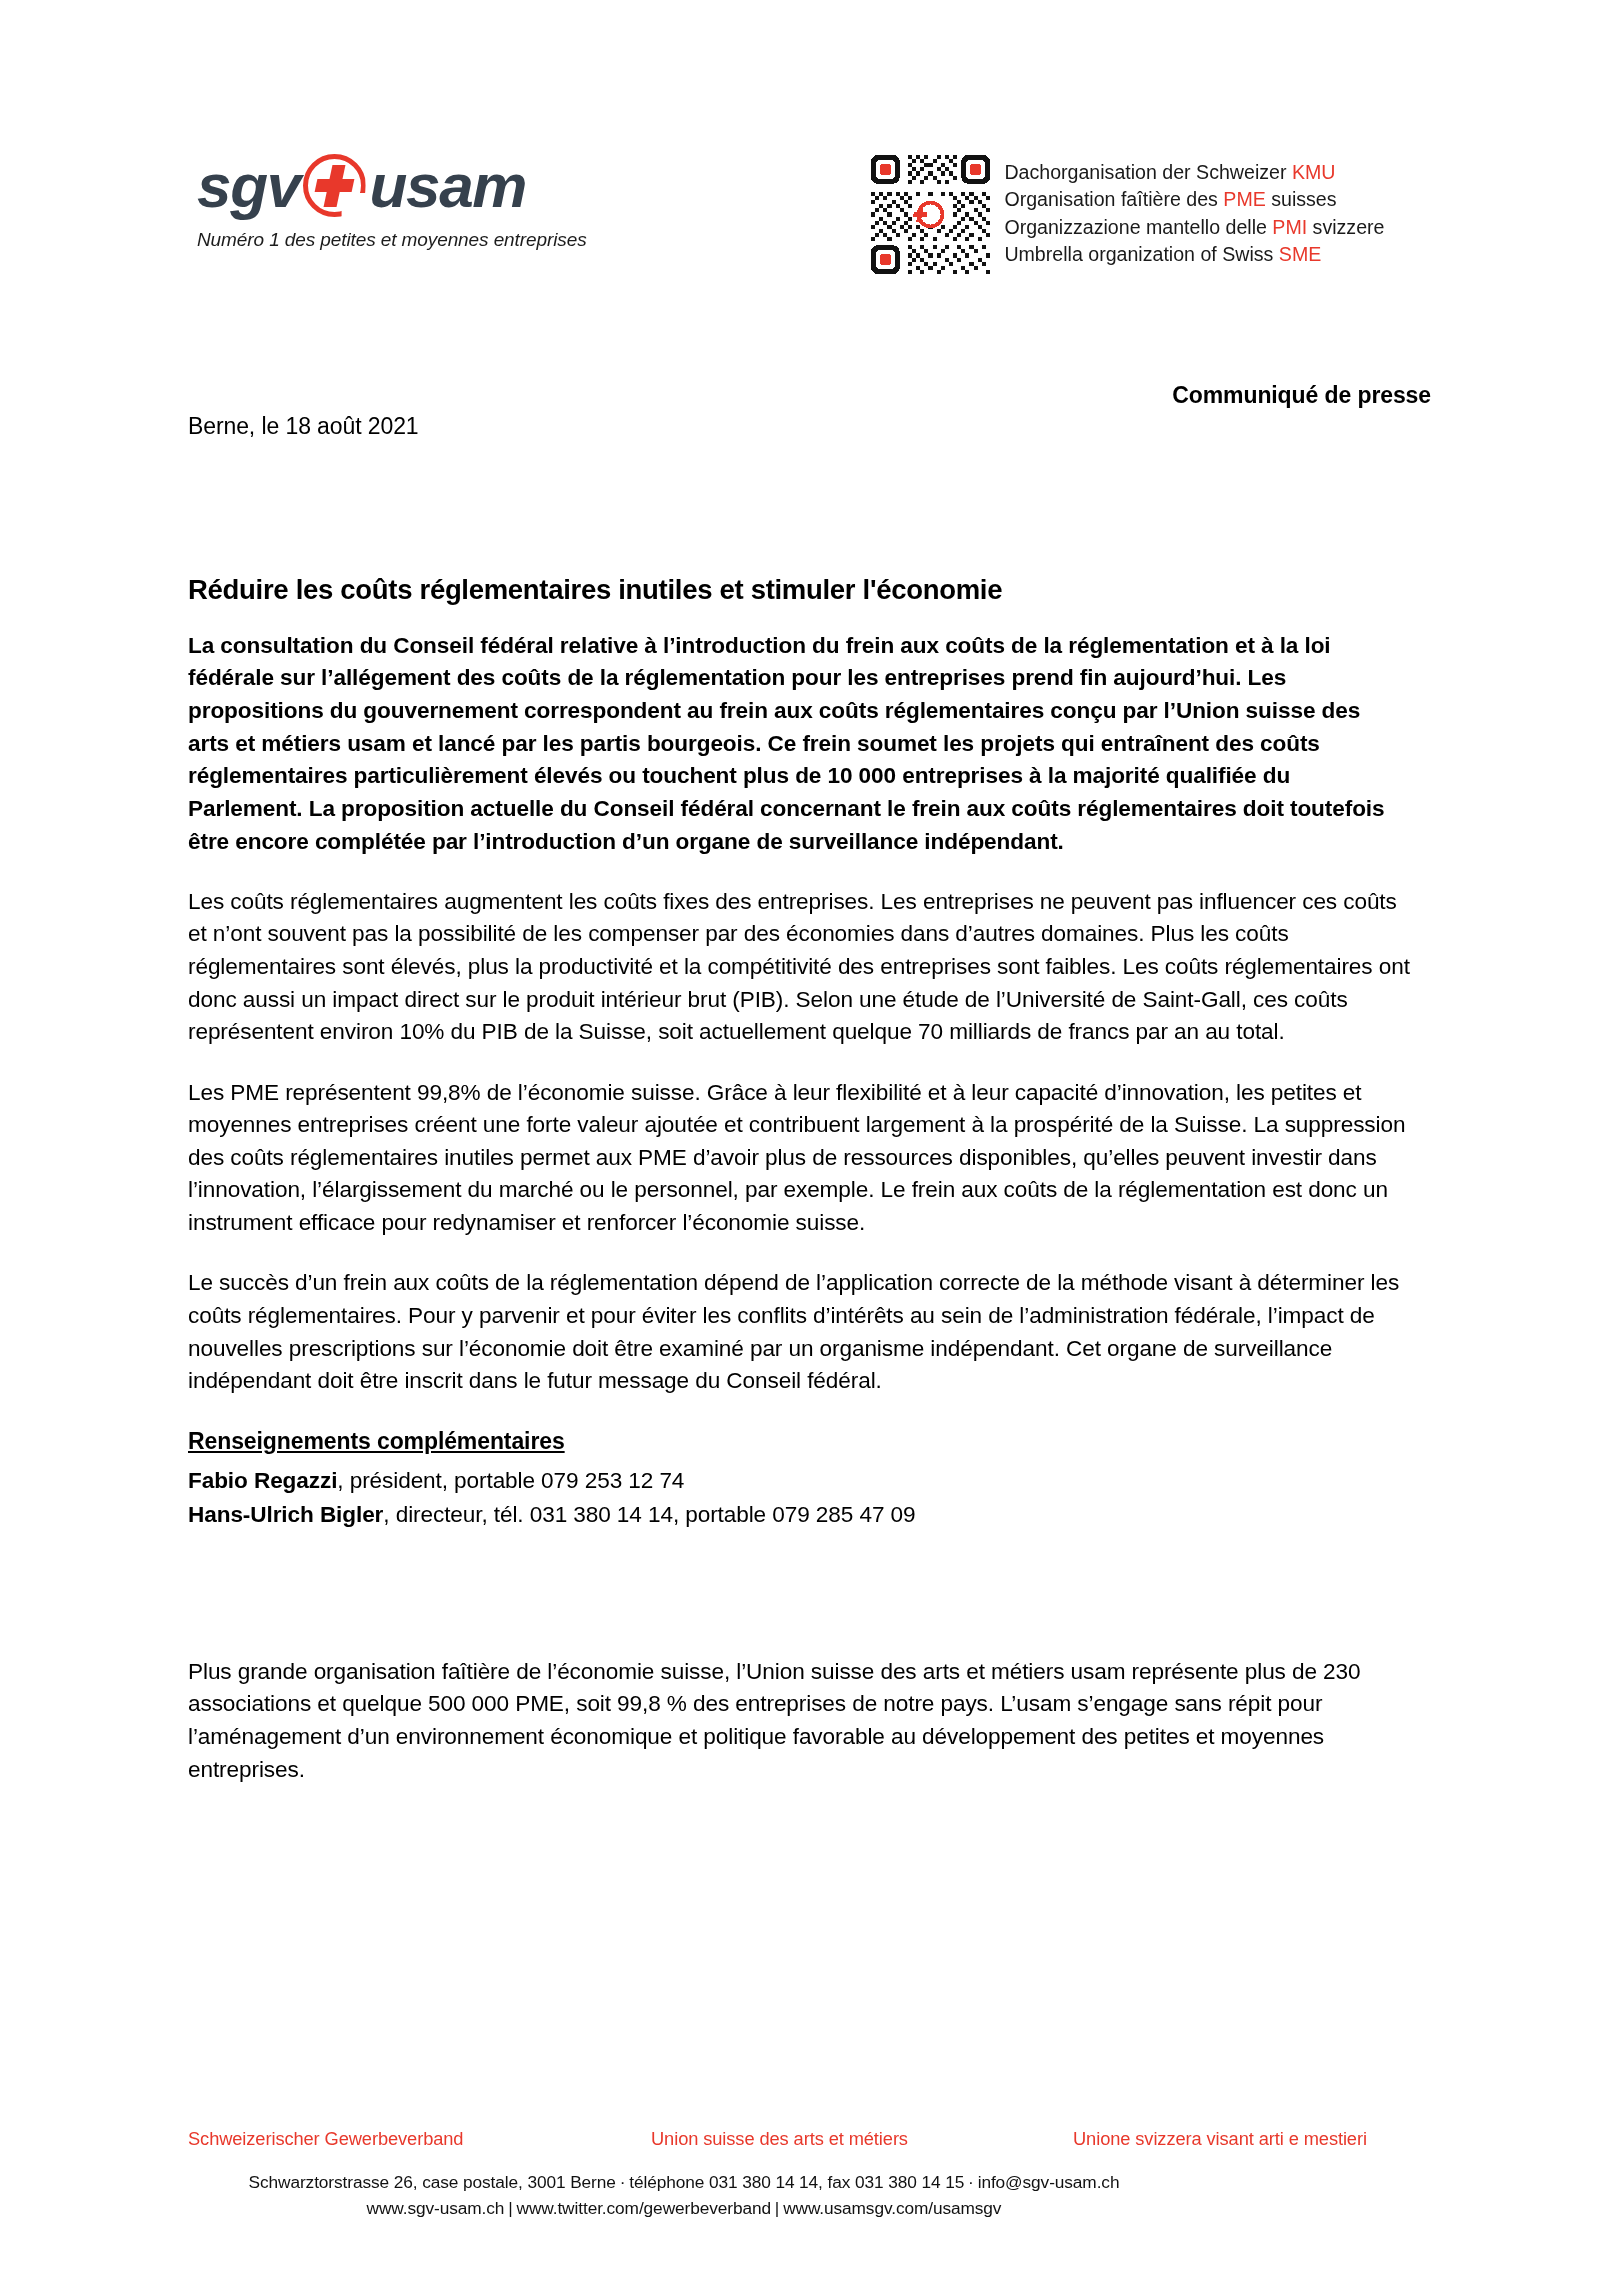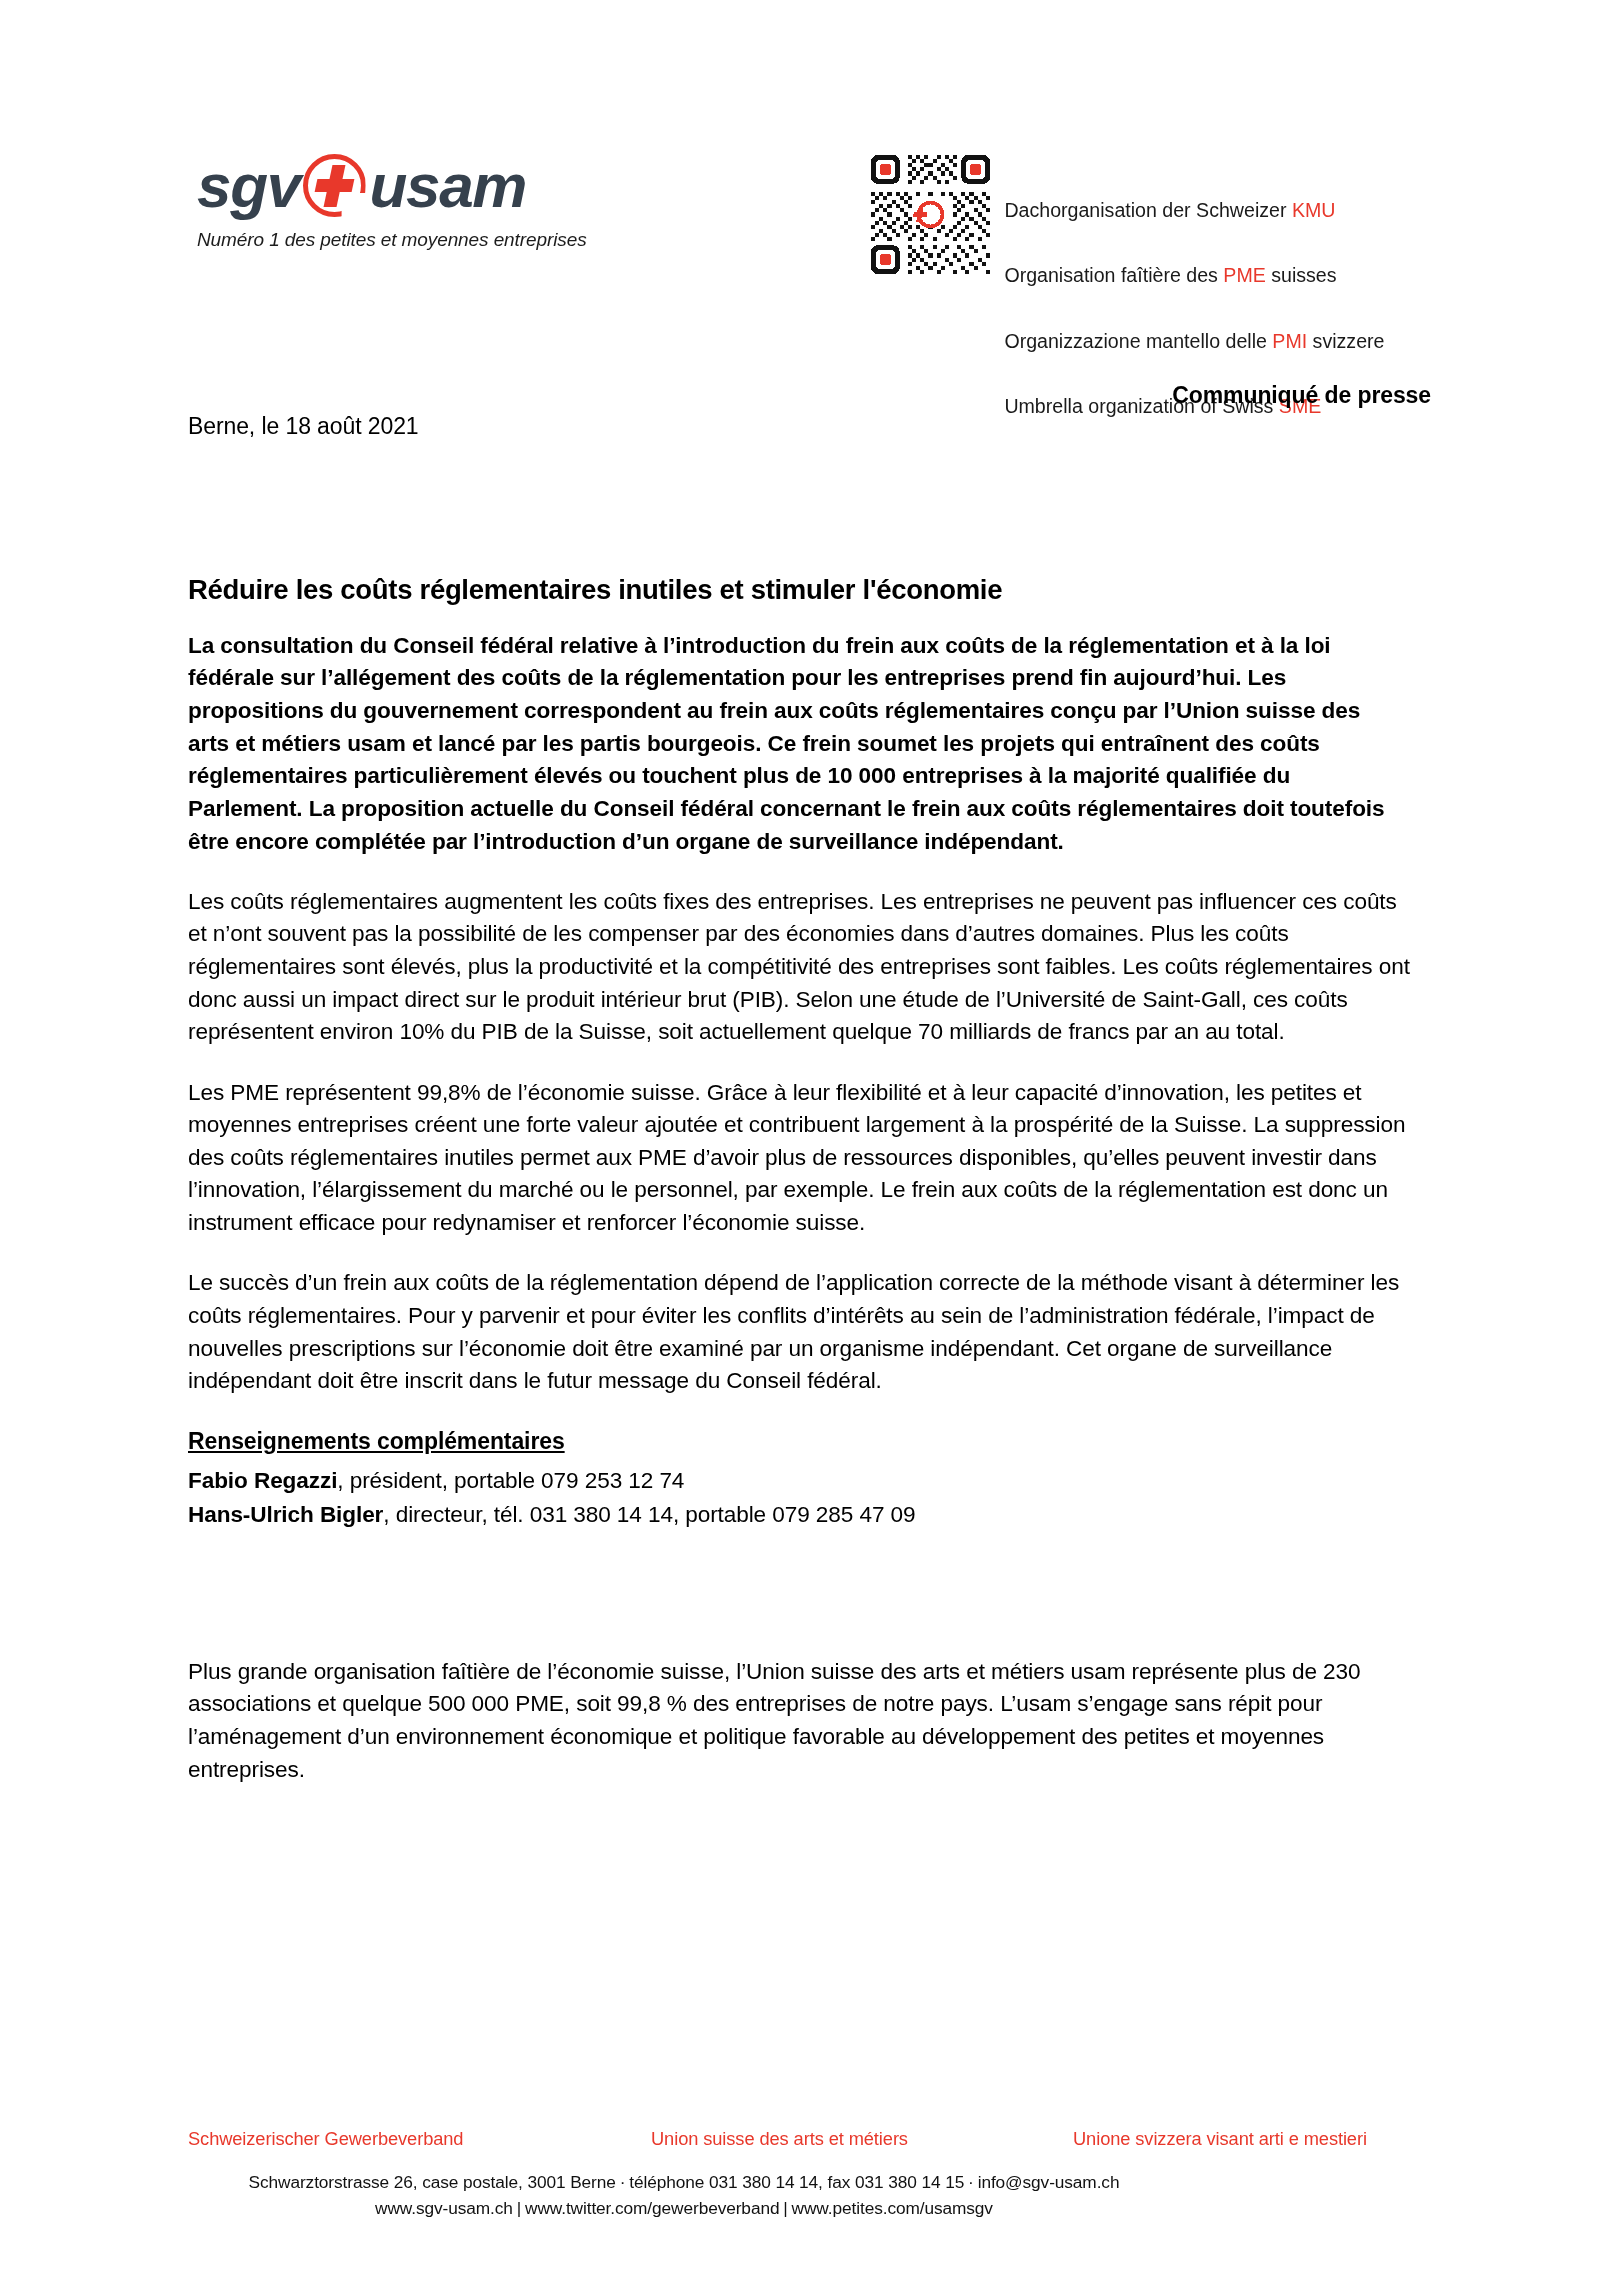--- a/index.html
+++ b/index.html
@@ -128,21 +128,20 @@
   .qr svg { display: block; }
   .org-lines {
     margin-left: 14.4px;
     padding-top: 3.9px;
   }
   .org-line {
     font-size: 19.6px;
     line-height: 1.40;
     color: #1a1a1a;
     white-space: nowrap;
-    margin-top: 38px;
   }
   .accent { color: #e8382b; }
 
   
   .content {
     position: absolute;
     left: 188px;
     top: 380px;
     width: 1243px;
   }
@@ -494,18 +493,18 @@
   <div class="footer">
     <div class="footer-names">
       <span class="footer-name fn-de">Schweizerischer Gewerbeverband</span>
       <span class="footer-name fn-fr">Union suisse des arts et métiers</span>
       <span class="footer-name fn-it">Unione svizzera visant arti e mestieri</span>
     </div>
     <div class="footer-address">
       <span>Schwarztorstrasse 26, case postale, 3001 Berne</span><span class="sep">·</span><span>téléphone 031 380 14 14, fax 031 380 14 15</span><span class="sep">·</span><span>info@sgv-usam.ch</span>
     </div>
     <div class="footer-links">
-      <span>www.sgv-usam.ch</span><span class="sep">|</span><span>www.twitter.com/gewerbeverband</span><span class="sep">|</span><span>www.petites.com/usamsgv</span>
+      <span>www.sgv-usam.ch</span><span class="sep">|</span><span>www.twitter.com/gewerbeverband</span><span class="sep">|</span><span>www.usamsgv.com/usamsgv</span>
     </div>
   </div>
 
 </div>
 
 
 </body></html>

